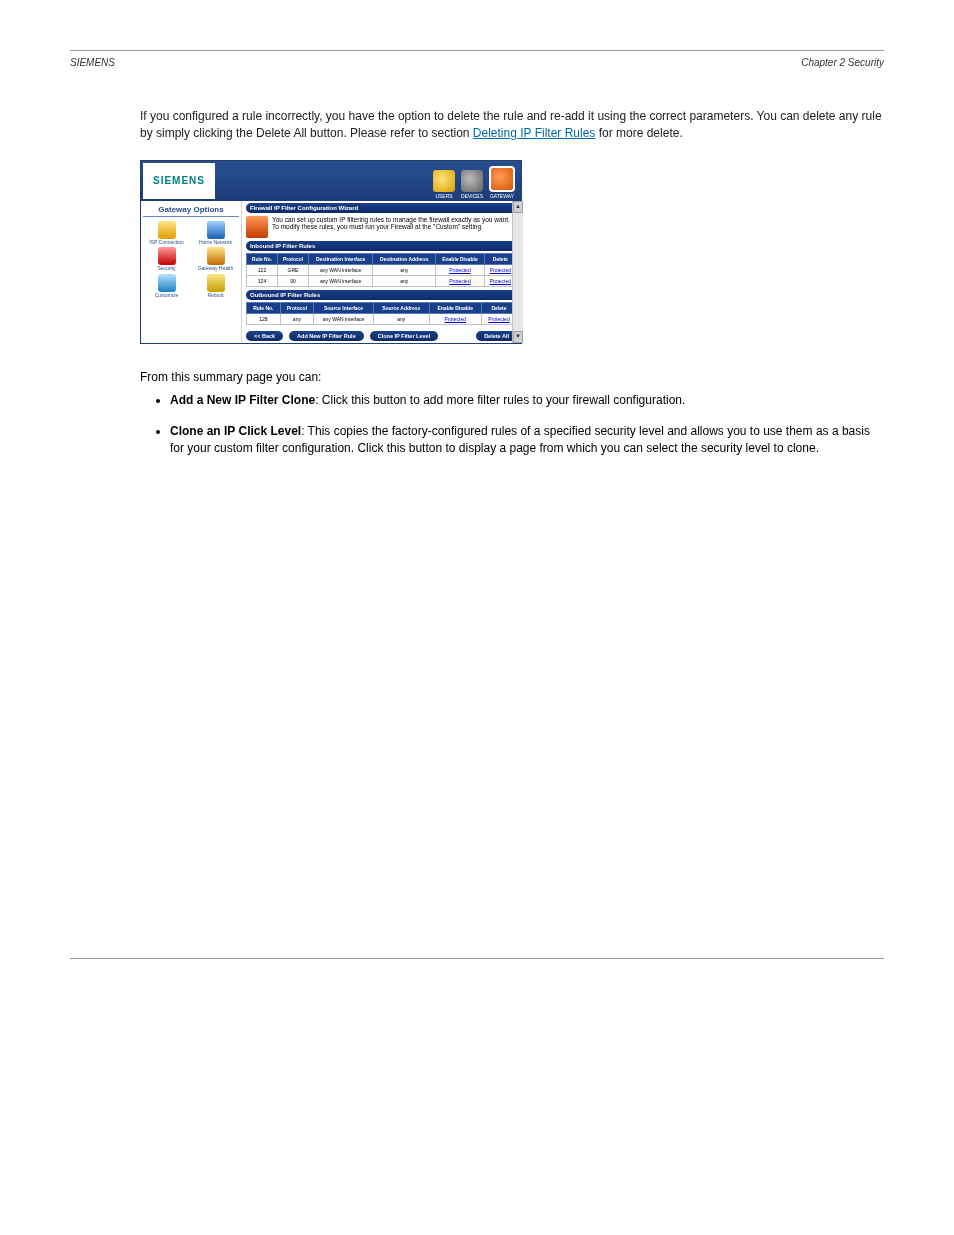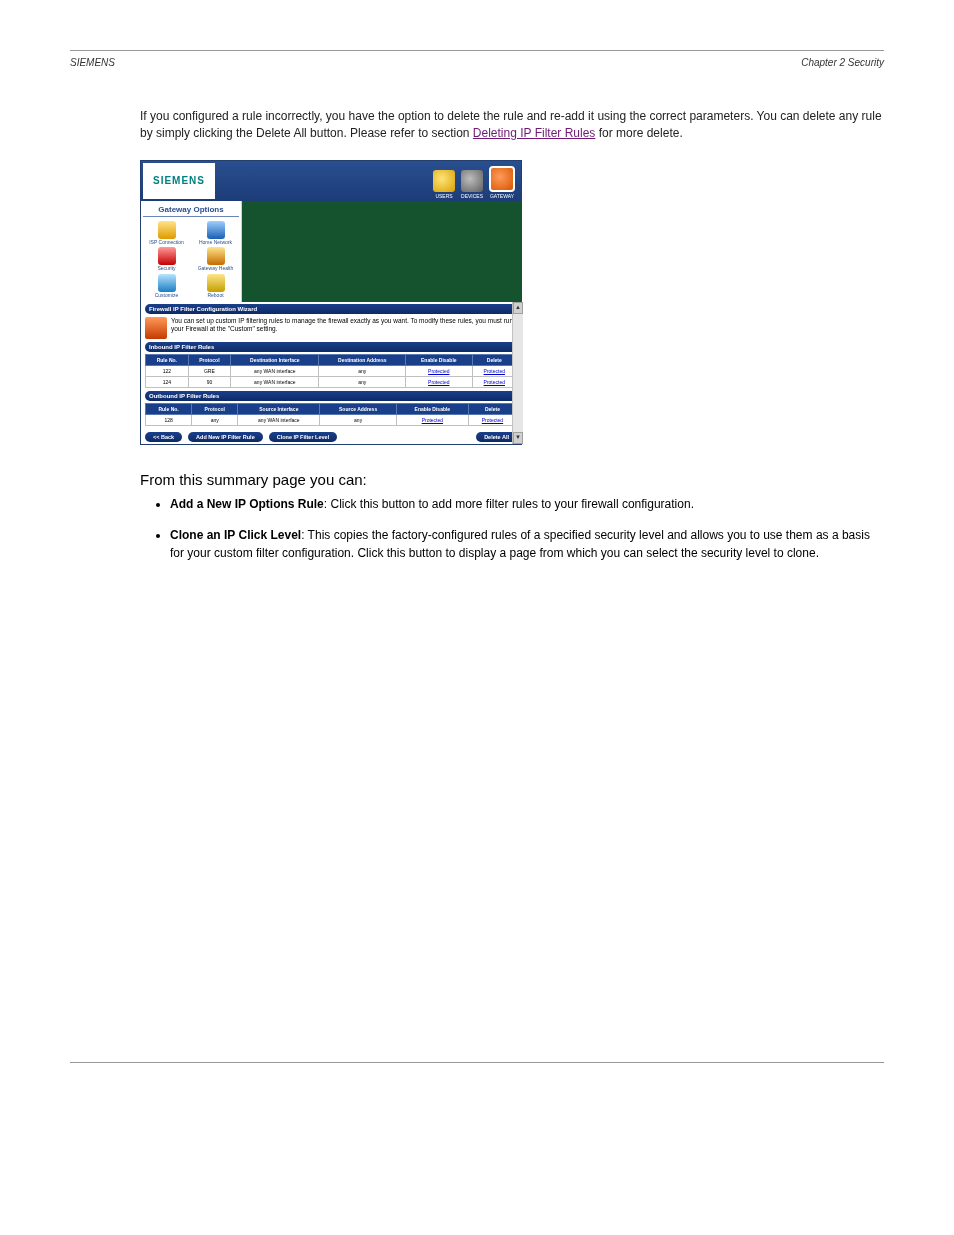--- a/index.html
+++ b/index.html
@@ -26,21 +26,21 @@
     color: #333;
     margin-bottom: 40px;
   }
   .body-text {
     font-size: 12px;
     line-height: 1.4;
     margin: 0 0 10px 70px;
     color: #222;
   }
   .body-text.link-text a {
-    color: #701a75;
+    color: #0369a1;
     text-decoration: underline;
   }
   .screenshot {
     margin: 18px 0 18px 70px;
     width: 380px;
     border: 1px solid #223f6f;
     background: #fff;
     font-size: 6.5px;
     color: #fff;
   }
@@ -79,21 +79,20 @@
     height: 22px;
     border-radius: 3px;
     margin: 0 auto 1px auto;
   }
   .ic-users { background: radial-gradient(circle at 40% 40%, #ffe27a, #d6a200); }
   .ic-devices { background: radial-gradient(circle at 40% 40%, #bdbdbd, #5f5f5f); }
   .ic-gateway { background: radial-gradient(circle at 40% 40%, #ff9a5a, #d65600); border:2px solid #fff; border-radius:4px;}
   .ss-body {
     display: flex;
     background: #14532d;
-    flex-direction: column;
   }
   .ss-sidebar {
     width: 96px;
     background: #fff;
     border-right: 1px solid #d0d0d0;
     padding: 4px 2px;
   }
   .ss-sidebar-title {
     color: #2a4f8f;
     font-size: 8px;
@@ -208,21 +207,21 @@
   .ss-scroll-arrow {
     height: 10px;
     background: #d0d0d0;
     border: 1px solid #a0a0a0;
     font-size: 6px;
     text-align: center;
     line-height: 8px;
     color: #333;
   }
   .from-this {
-    font-size: 15px;
+    font-size: 12px;
     margin: 26px 0 8px 70px;
   }
   ul.choices {
     margin: 0 0 0 100px;
     padding: 0;
     font-size: 12px;
   }
   ul.choices li {
     margin-bottom: 14px;
     line-height: 1.45;
@@ -357,21 +356,21 @@
           </div>
         </div>
       </div>
     </div>
   </div>
 
   <p class="from-this">From this summary page you can:</p>
 
   <ul class="choices">
     <li>
-      <b>Add a New IP Options Rule</b><span>: Click this button to add more filter rules to your firewall configuration.</span>
+      <b>Add a New IP Filter Clone</b><span>: Click this button to add more filter rules to your firewall configuration.</span>
     </li>
     <li>
       <b>Clone an IP Click Level</b><span>: This copies the factory-configured rules of a specified security level and allows you to use them as a basis for your custom filter configuration. Click this button to display a page from which you can select the security level to clone.</span>
     </li>
   </ul>
 
   <div class="footer-line"></div>
 </div>
 
 </body></html>

